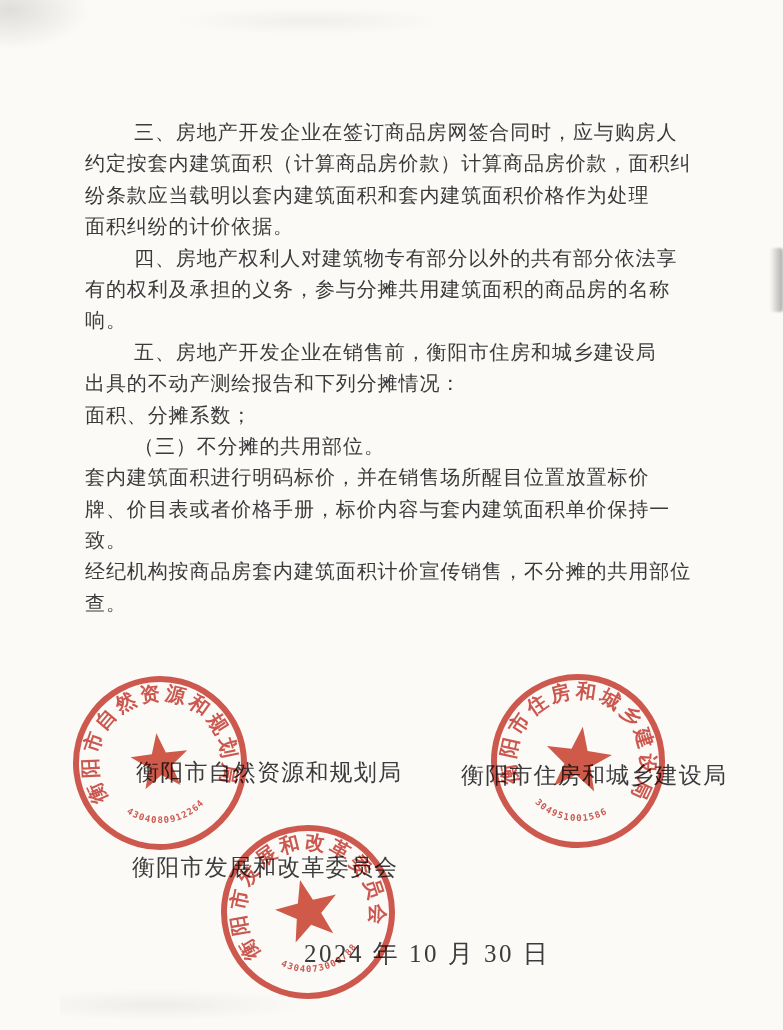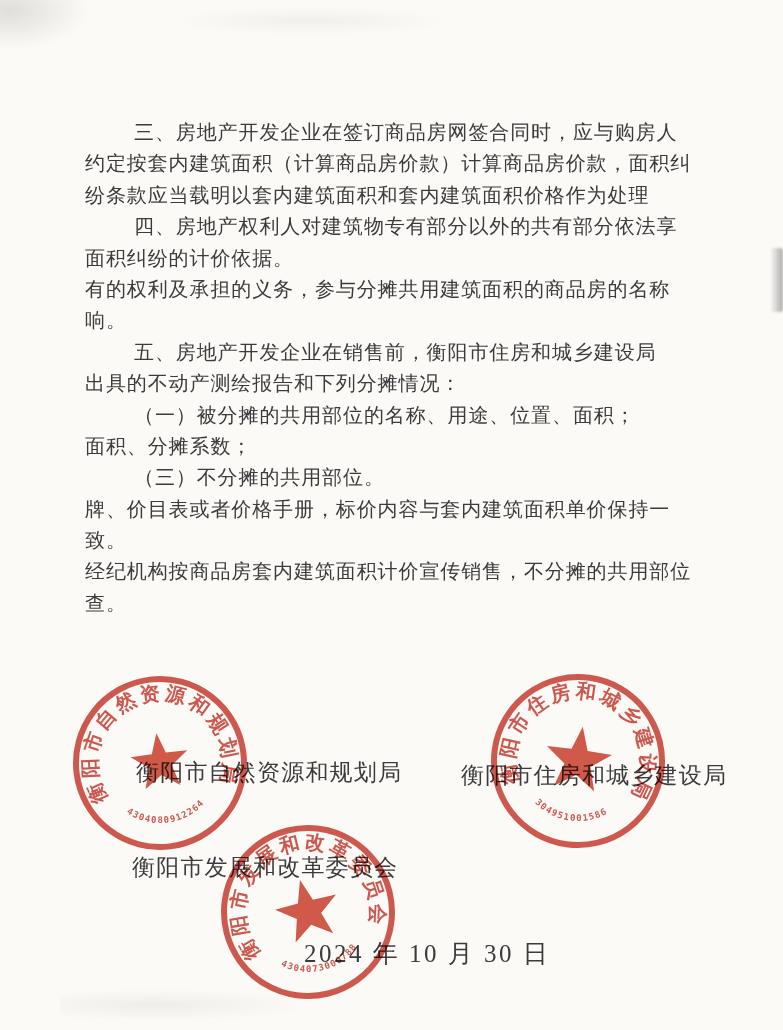--- a/index.html
+++ b/index.html
@@ -58,29 +58,29 @@
 
 <div class="smudge smudge-topleft"></div>
 <div class="smudge smudge-top"></div>
 <div class="smudge smudge-right"></div>
 <div class="smudge smudge-bottom"></div>
 
 <main class="doc-text">
     <div class="line indent">三、房地产开发企业在签订商品房网签合同时，应与购房人</div>
     <div class="line">约定按套内建筑面积（计算商品房价款）计算商品房价款，面积纠</div>
     <div class="line">纷条款应当载明以套内建筑面积和套内建筑面积价格作为处理</div>
+    <div class="line">面积纠纷的计价依据。</div>
     <div class="line indent">四、房地产权利人对建筑物专有部分以外的共有部分依法享</div>
-    <div class="line">面积纠纷的计价依据。</div>
     <div class="line">有的权利及承担的义务，参与分摊共用建筑面积的商品房的名称</div>
     <div class="line">响。</div>
     <div class="line indent">五、房地产开发企业在销售前，衡阳市住房和城乡建设局</div>
     <div class="line">出具的不动产测绘报告和下列分摊情况：</div>
-    <div class="line indent">（一）被分摊的共用部位的名称、用途、位置、面积；</div>
     <div class="line">面积、分摊系数；</div>
     <div class="line indent">（三）不分摊的共用部位。</div>
+    <div class="line">套内建筑面积进行明码标价，并在销售场所醒目位置放置标价</div>
     <div class="line">牌、价目表或者价格手册，标价内容与套内建筑面积单价保持一</div>
     <div class="line">致。</div>
     <div class="line">经纪机构按商品房套内建筑面积计价宣传销售，不分摊的共用部位</div>
     <div class="line">查。</div>
   </main>
 
 <div class="sig" id="sig-1">衡阳市自然资源和规划局</div>
 <div class="sig" id="sig-2">衡阳市住房和城乡建设局</div>
 <div class="sig" id="sig-3">衡阳市发展和改革委员会</div>
 

